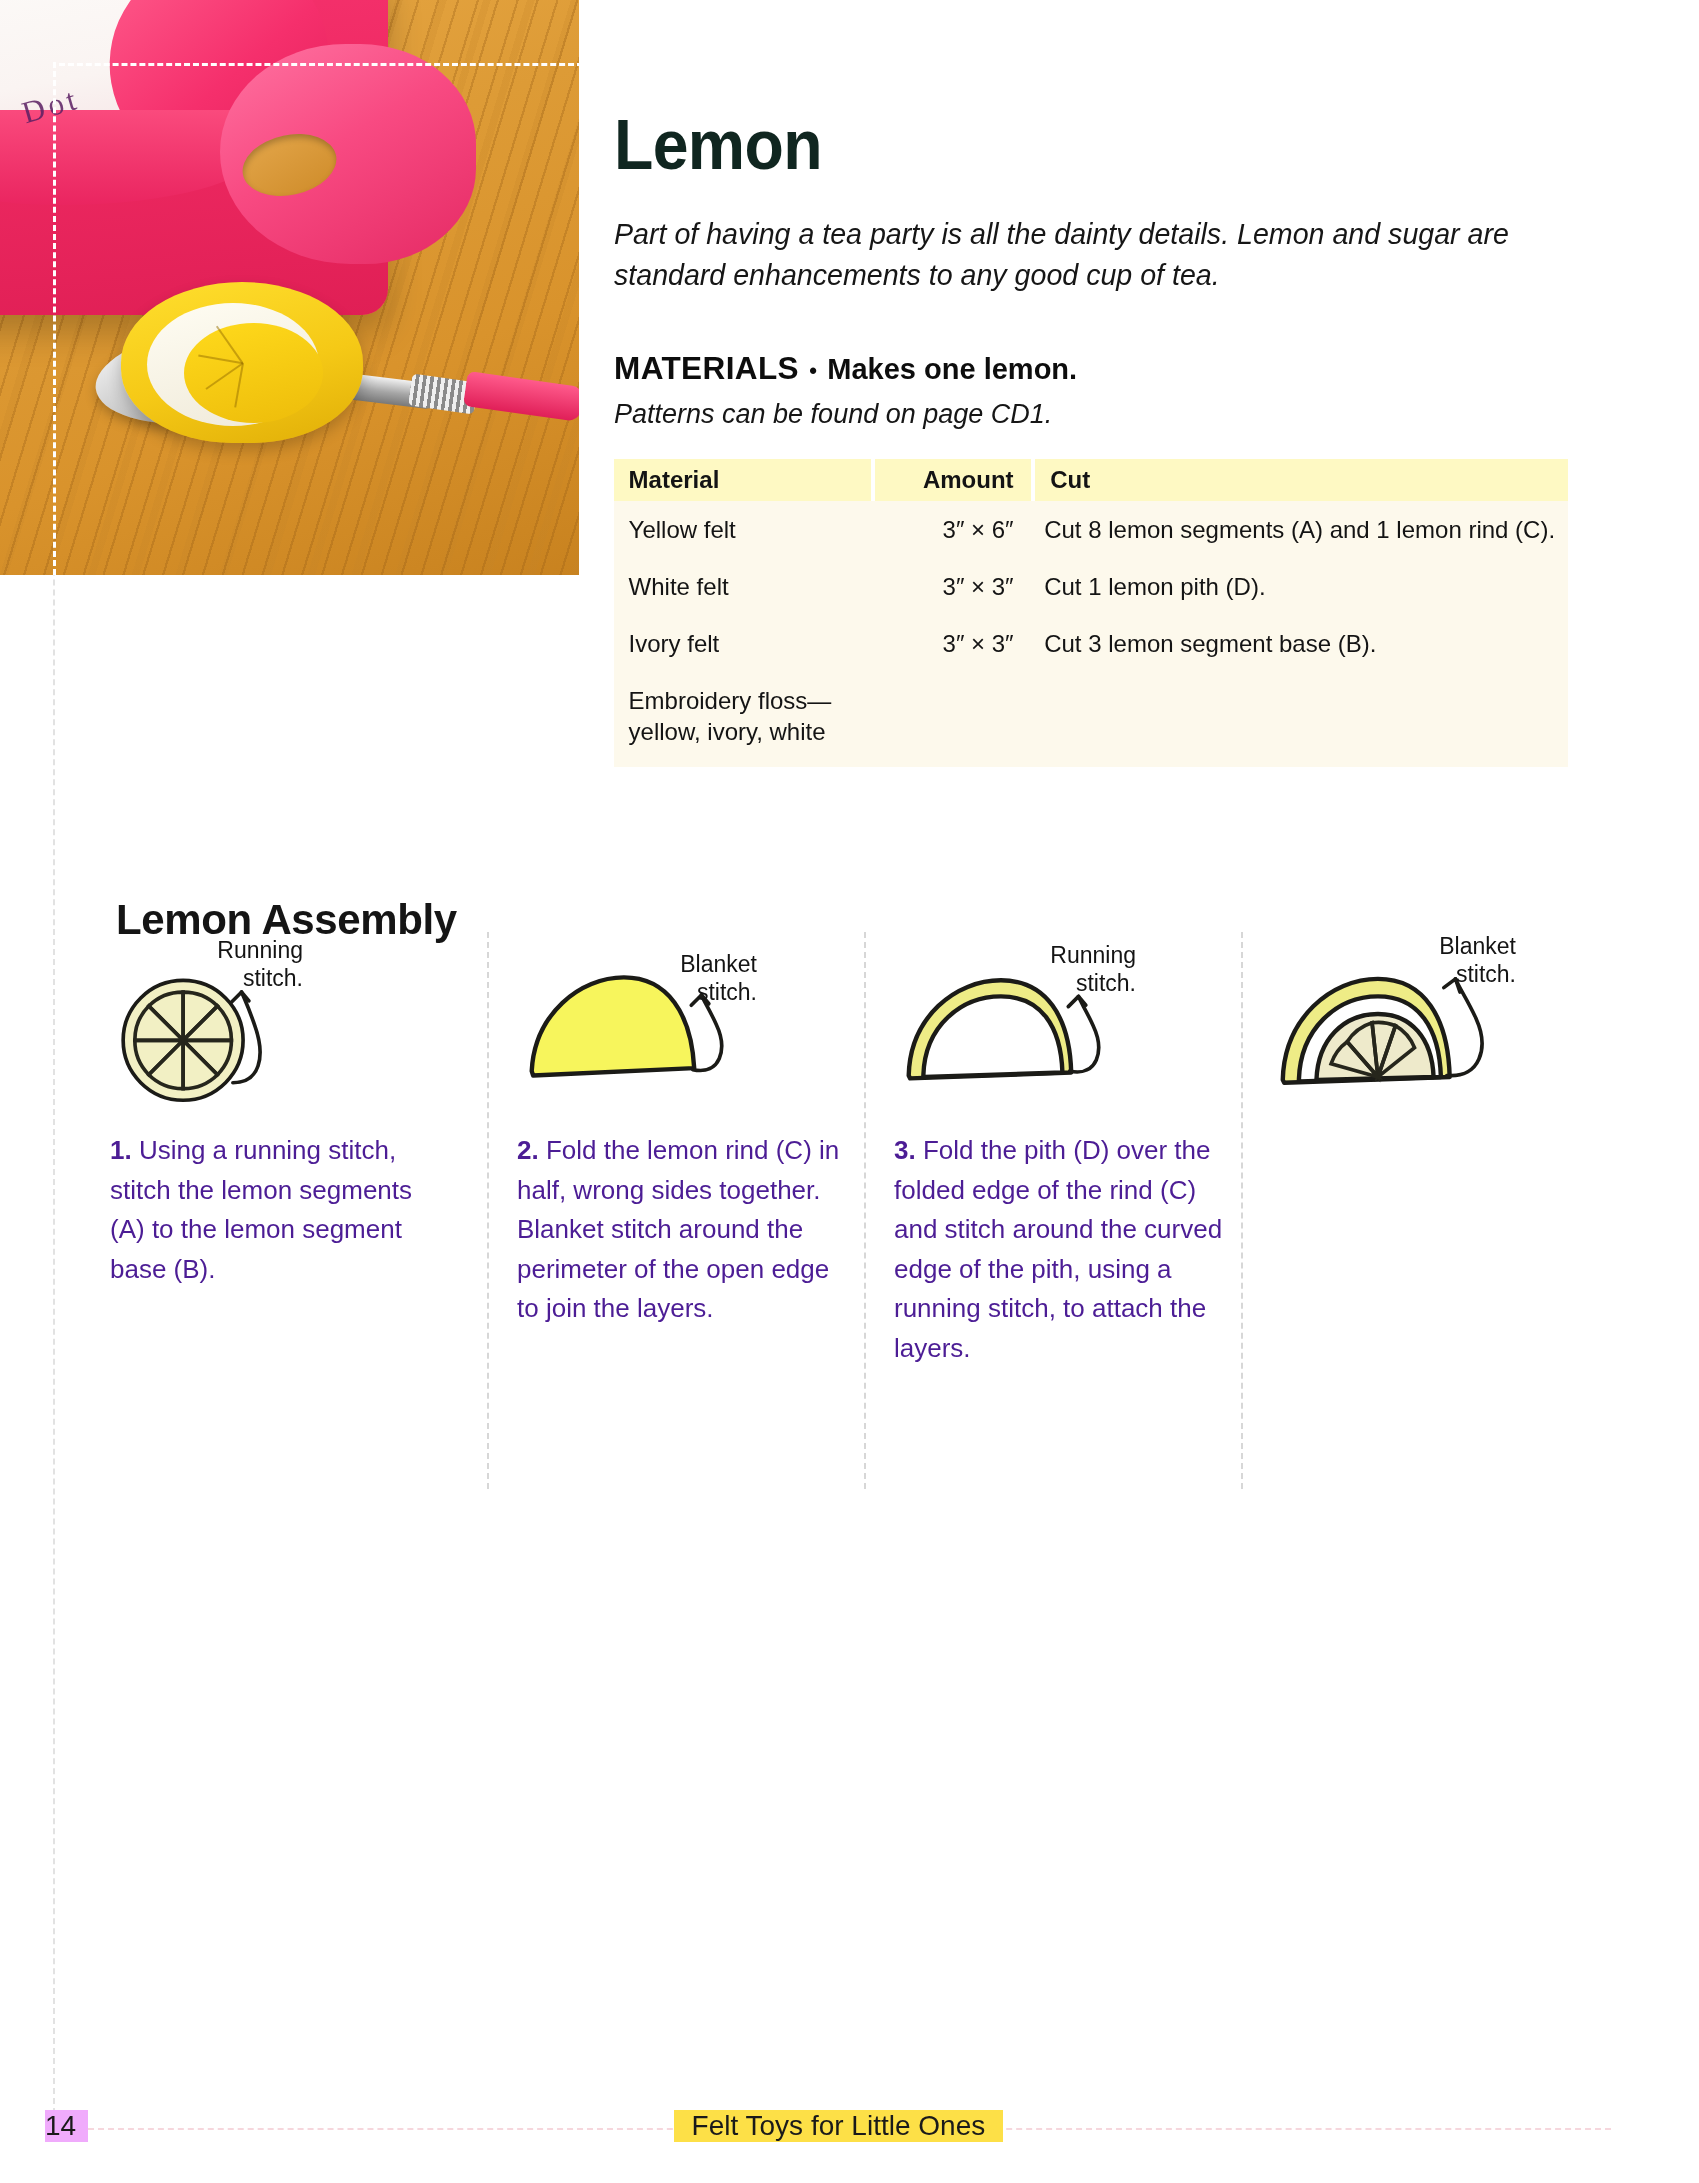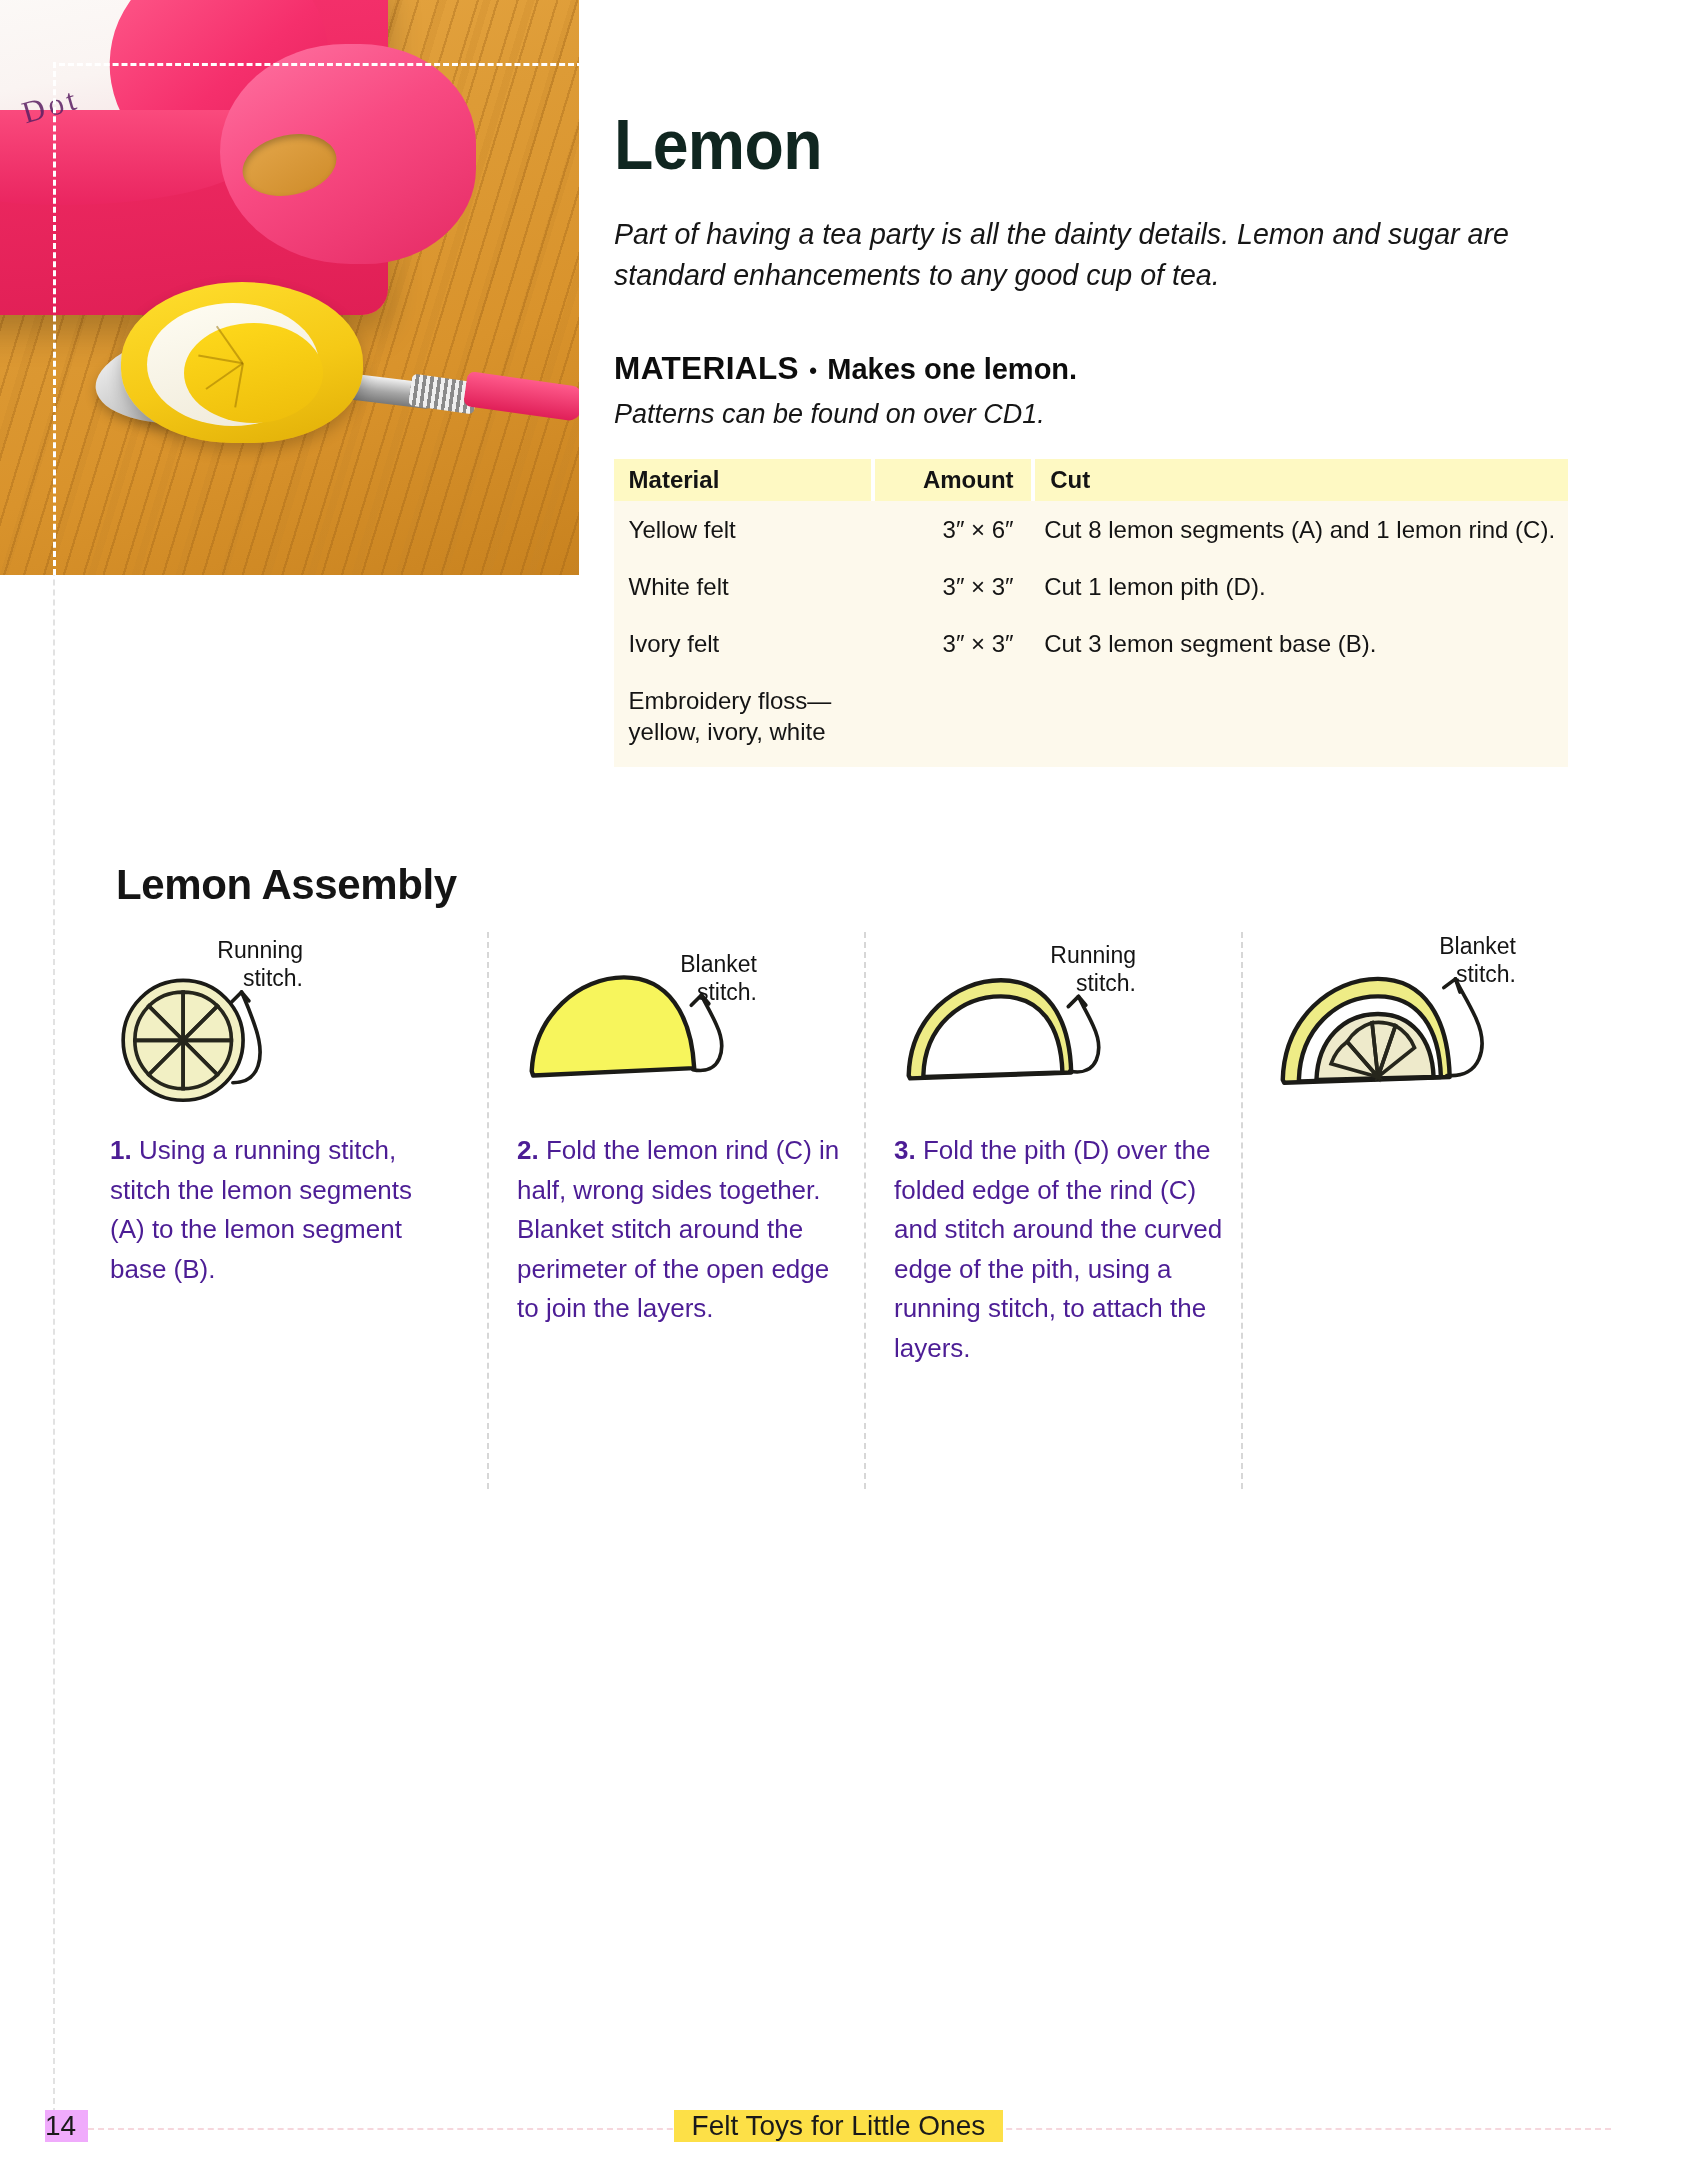--- a/index.html
+++ b/index.html
@@ -228,21 +228,21 @@
     color:#141414;
   }
   .mtable tbody td.c-amount{ text-align:right; padding-right:17.6px; padding-left:0; }
   .mtable tbody td.c-cut{ padding-left:13px; }
   .mtable .w-mat{ width:242px; }
   .mtable .w-amt{ width:139px; }
   .mtable tbody tr:last-child td{ padding-bottom:19px; }
 
   
   .assembly-head{
-    position:absolute; left:116px; top:826px;
+    position:absolute; left:116px; top:861px;
     font-size:42px; font-weight:bold; color:#151515;
     letter-spacing:-0.4px;
     z-index:3;
   }
   .steps{
     position:absolute; left:110px; top:932px;
     width:1509px; height:557px;
     display:flex;
     z-index:3;
   }
@@ -329,21 +329,21 @@
 
 <div class="col-right">
 
   <h1 class="title">Lemon</h1>
 
   <p class="intro">Part of having a tea party is all the dainty details. Lemon and sugar are standard enhancements to any good cup of tea.</p>
 
   <div class="materials-line">
     <span class="mats">MATERIALS</span><span class="bullet">•</span><span>Makes one lemon.</span>
   </div>
-  <div class="patterns">Patterns can be found on over CD1.</div>
+  <div class="patterns">Patterns can be found on page CD1.</div>
 
   <table class="mtable">
     <thead>
       <tr>
         <th class="c-mat w-mat">Material</th>
         <th class="c-amount w-amt">Amount</th>
         <th class="c-cut">Cut</th>
       </tr>
     </thead>
     <tbody>

